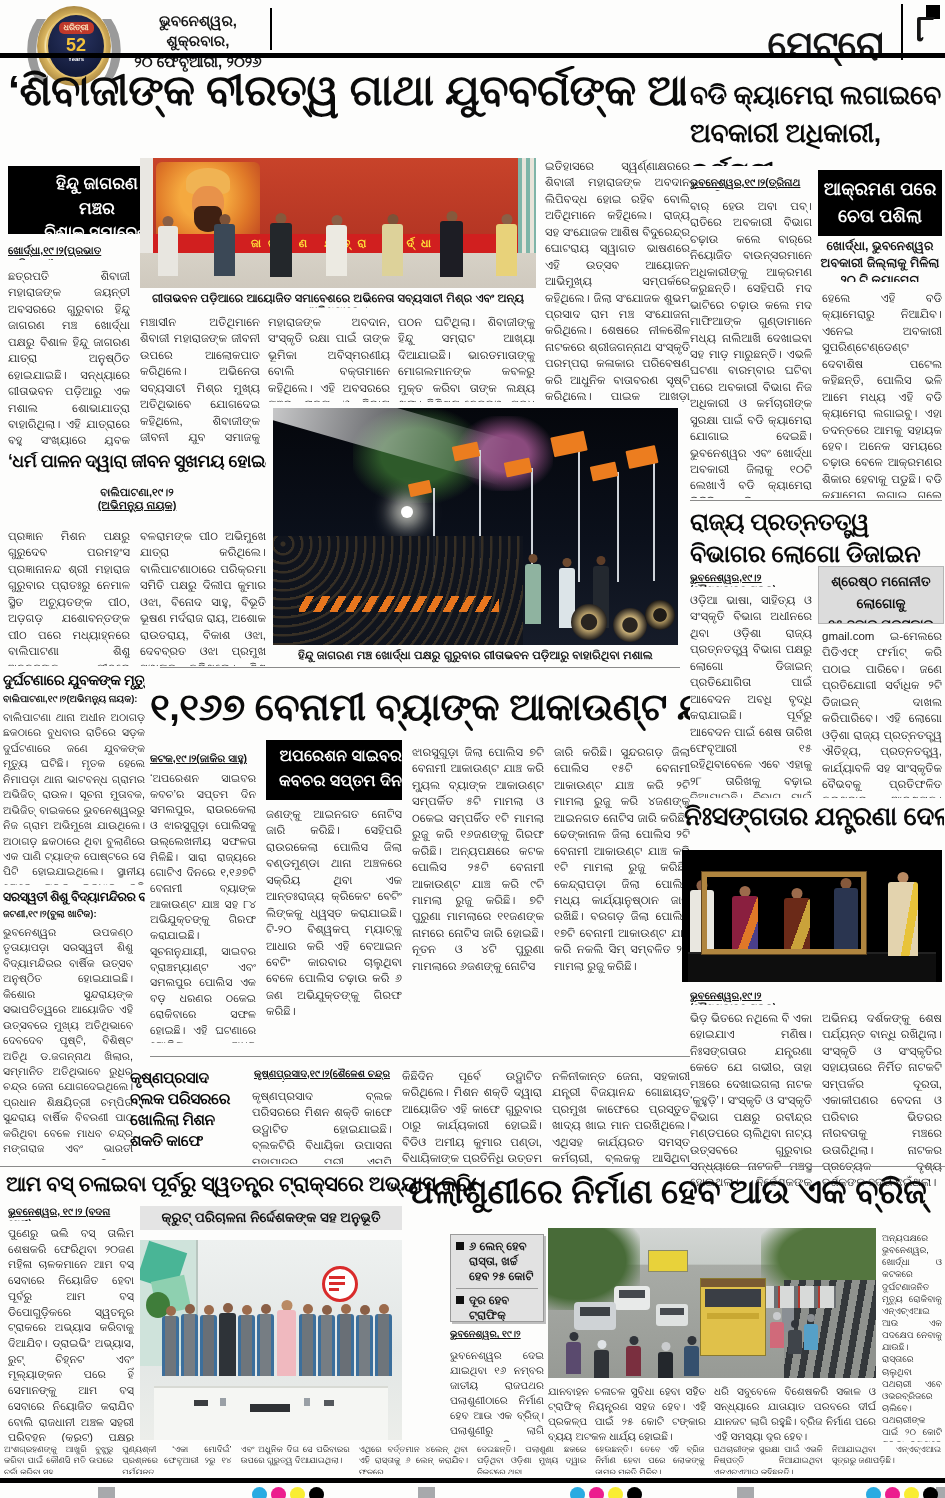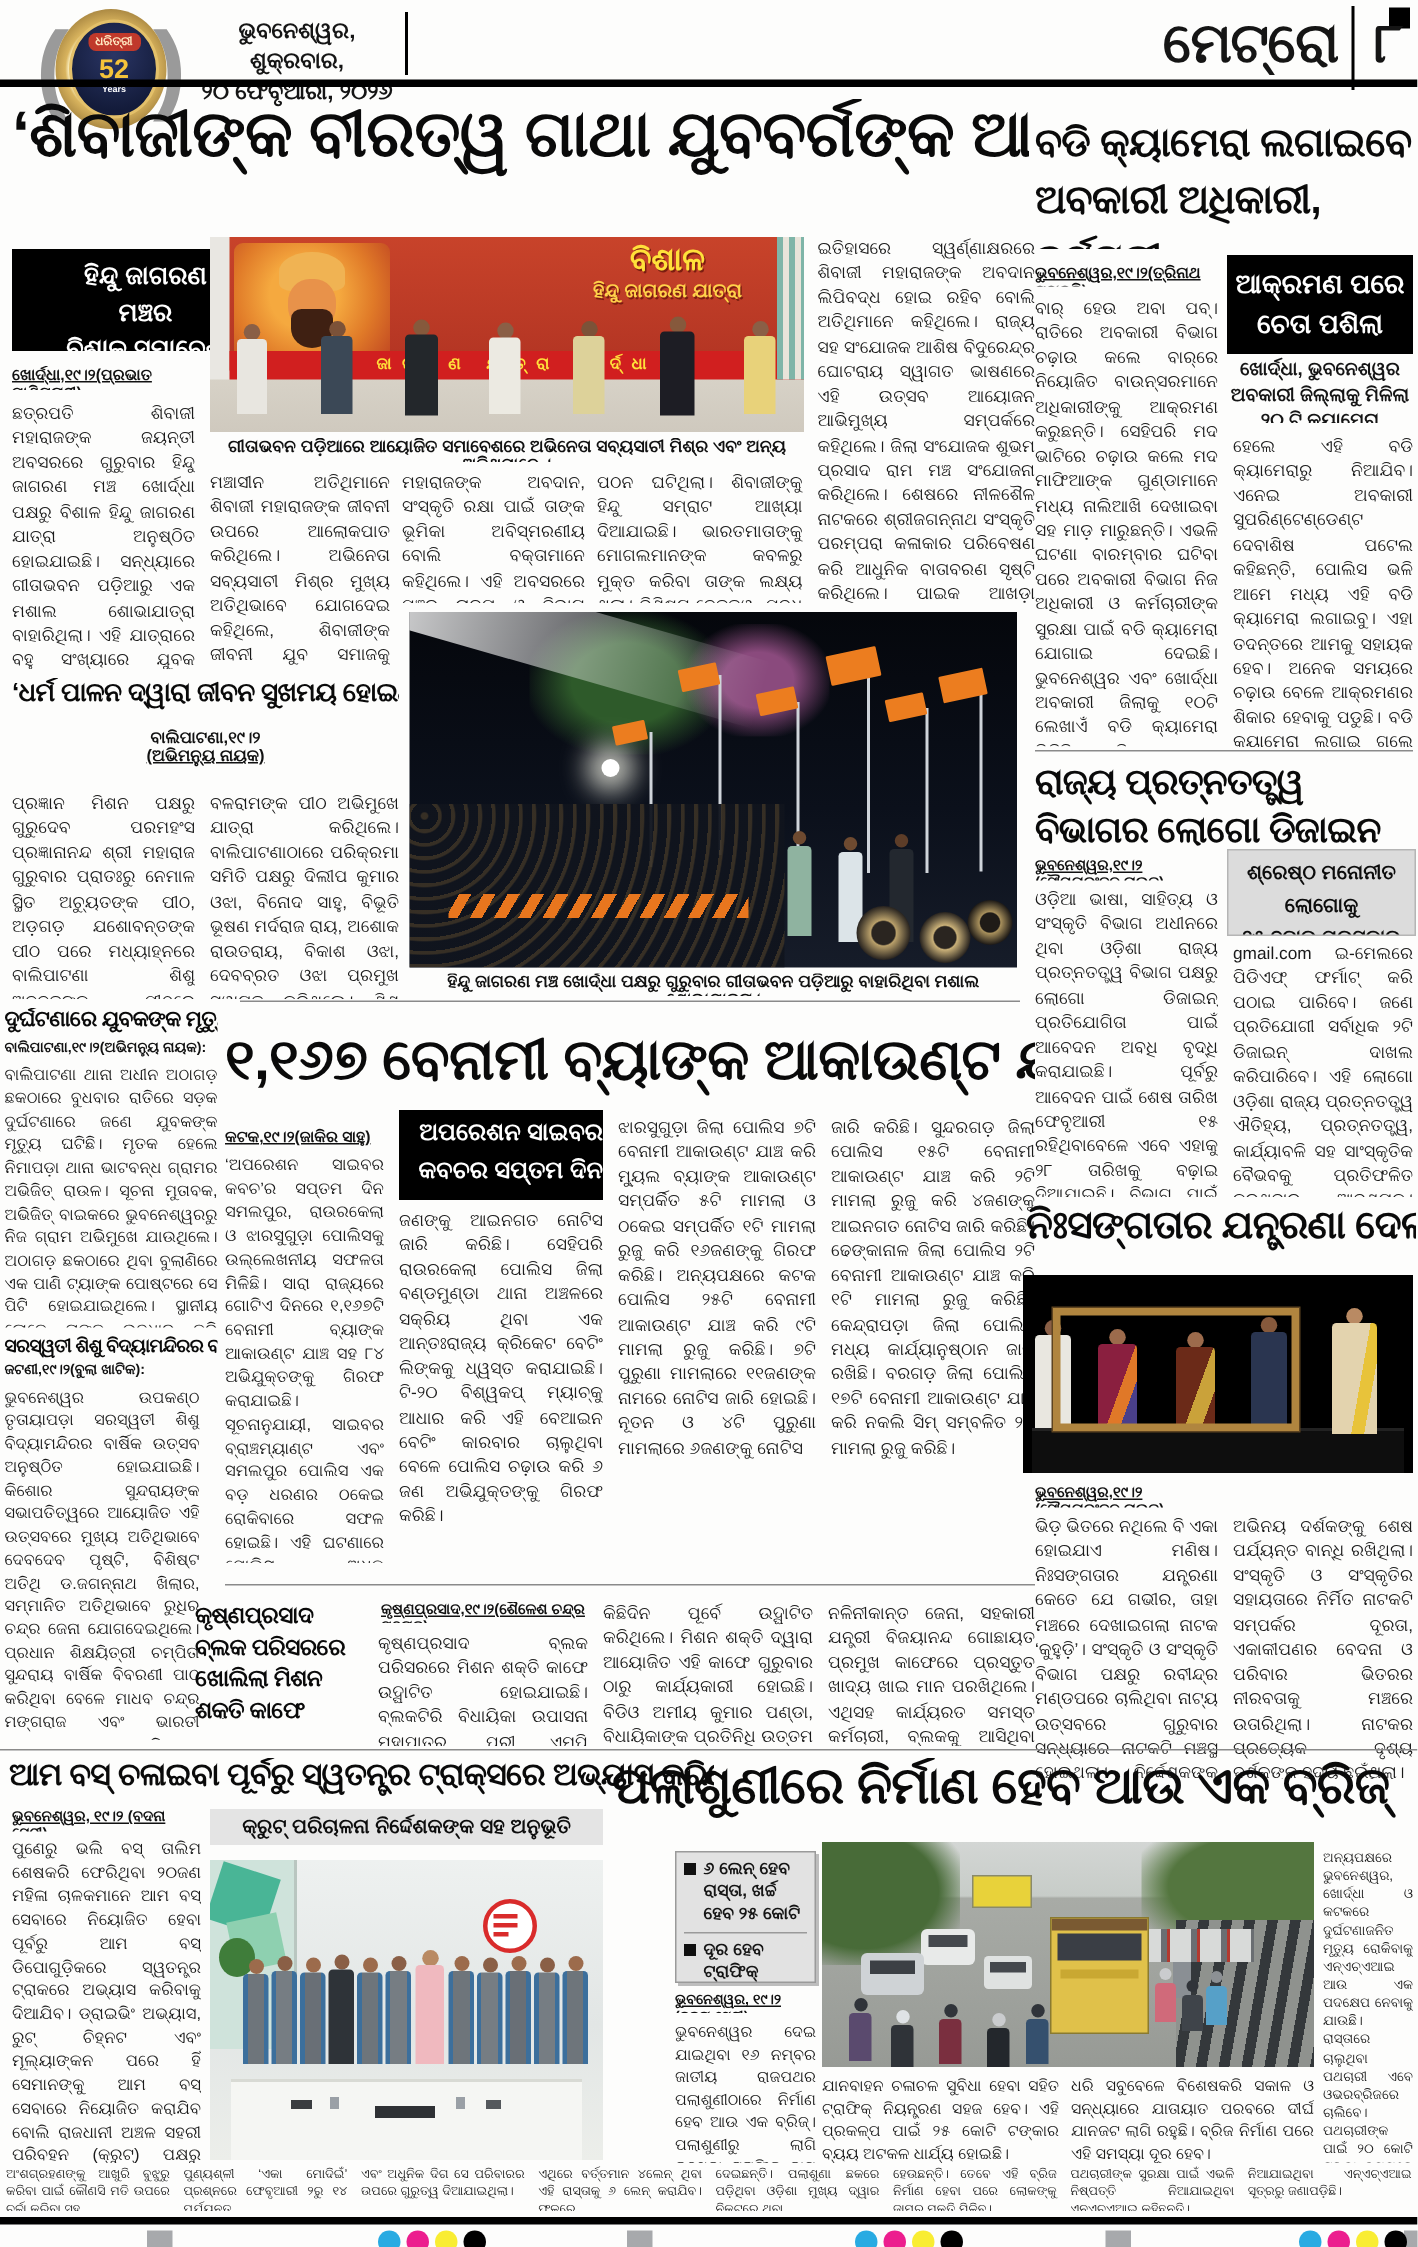--- a/index.html
+++ b/index.html
@@ -47,44 +47,40 @@
       <div style="color:#fff;font-size:6px;font-weight:bold;">Years</div>
     </div>
   </div>
 
   <div class="abs mast-date" style="left:128px;top:11px;width:140px;">
     <div>ଭୁବନେଶ୍ୱର, ଶୁକ୍ରବାର,</div>
     <div>୨୦ ଫେବୃଆରୀ, ୨୦୨୬</div>
   </div>
   <div class="abs rule" style="left:270px;top:8px;width:2px;height:42px;"></div>
 
-  <div class="abs sect" style="left:760px;top:8px;width:132px;text-align:right;">ମେଟ୍ରୋ</div>
+  <div class="abs sect" style="left:760px;top:24px;width:132px;text-align:center;">ମେଟ୍ରୋ</div>
   <div class="abs rule" style="left:901px;top:4px;width:2px;height:56px;"></div>
   <div class="abs sect" style="left:909px;top:8px;width:32px;text-align:center;">୮</div>
 
   <div class="abs rule" style="left:0;top:53px;width:945px;height:5px;"></div>
 </div>
 
 <div class="abs hl" style="left:8px;top:66px;width:678px;height:72px;font-size:43px;white-space:nowrap;">‘ଶିବାଜୀଙ୍କ ବୀରତ୍ୱ ଗାଥା ଯୁବବର୍ଗଙ୍କ ଆଦର୍ଶ ହେଉ’</div>
 
 <div class="abs kbox" style="left:8px;top:166px;width:122px;height:62px;font-size:17px;line-height:1.45;padding-top:6px;padding-left:28px;">ହିନ୍ଦୁ ଜାଗରଣ ମଞ୍ଚର
 ବିଶାଳ ସମାବେଶ</div>
 <div class="abs dl" style="left:8px;top:244px;width:124px;height:16px;font-size:10.5px;">ଖୋର୍ଦ୍ଧା,୧୯।୨(ପ୍ରଭାତ ପାଣିଗ୍ରାହୀ)</div>
 <div class="abs jt" style="left:8px;top:268px;width:122px;height:178px;">ଛତ୍ରପତି ଶିବାଜୀ ମହାରାଜଙ୍କ ଜୟନ୍ତୀ ଅବସରରେ ଗୁରୁବାର ହିନ୍ଦୁ ଜାଗରଣ ମଞ୍ଚ ଖୋର୍ଦ୍ଧା ପକ୍ଷରୁ ବିଶାଳ ହିନ୍ଦୁ ଜାଗରଣ ଯାତ୍ରା ଅନୁଷ୍ଠିତ ହୋଇଯାଇଛି। ସନ୍ଧ୍ୟାରେ ଗୀତାଭବନ ପଡ଼ିଆରୁ ଏକ ମଶାଲ ଶୋଭାଯାତ୍ରା ବାହାରିଥିଲା। ଏହି ଯାତ୍ରାରେ ବହୁ ସଂଖ୍ୟାରେ ଯୁବକ ଯୋଗଦେଇ ଶୋଭାଯାତ୍ରାକୁ ଆକର୍ଷଣୀୟ କରିଥିଲେ। ପାଇକ ଆଖଡ଼ା, ଘୋଡ଼ା ନାଚ, ରଣପା ସହ ଶୋଭାଯାତ୍ରା ସହରର ପ୍ରମୁଖ ରାସ୍ତା ପରିକ୍ରମା କରି ଦେଶଧାରଣ କରିଥିବା ଜଣେ ଯୁବକ</div>
 
 <div class="ph" style="left:140px;top:158px;width:396px;height:130px;background:linear-gradient(180deg,#c8432a 0%,#b23423 68%,#d8d3c8 69%,#cfc9be 100%);">
   <div class="abs" style="left:0;top:0;width:13px;height:95px;background:#e9e7e2;"></div>
   <div class="abs" style="left:16px;top:4px;width:104px;height:86px;background:radial-gradient(circle at 45% 40%,#f5a93f 0 30%,#e07a28 60%,#b93a20 100%);border-radius:6px;">
     <div class="abs" style="left:30px;top:6px;width:44px;height:26px;background:#f0b353;border-radius:50% 50% 20% 20%;"></div>
     <div class="abs" style="left:36px;top:24px;width:32px;height:34px;background:#e8924a;border-radius:45%;"></div>
     <div class="abs" style="left:38px;top:44px;width:28px;height:26px;background:#3f2012;border-radius:30% 30% 60% 60%;"></div>
-  </div>
-  <div class="abs" style="left:225px;top:4px;width:160px;height:62px;text-align:center;">
-    <div style="color:#ffe13a;font-weight:bold;font-size:21px;text-shadow:1px 1px 0 #7a1d10;">ବିଶାଳ</div>
-    <div style="color:#ffd24a;font-weight:bold;font-size:13px;text-shadow:1px 1px 0 #7a1d10;">ହିନ୍ଦୁ ଜାଗରଣ ଯାତ୍ରା</div>
   </div>
   <div class="abs" style="left:13px;top:76px;width:383px;height:19px;background:#d11f1f;color:#ffe13a;font-weight:bold;font-size:11px;letter-spacing:7px;text-align:center;line-height:19px;white-space:nowrap;">
     <span>ଜାଗରଣ ଯାତ୍ରା ଖୋର୍ଦ୍ଧା</span>
   </div>
   <div class="abs" style="right:0;top:0;width:18px;height:95px;background:repeating-linear-gradient(90deg,#7fb5a8 0 4px,#e8e4da 4px 8px);"></div>
 
   <div class="person" style="left:18px;top:58px;width:20px;height:60px;">
       <div class="head" style="background:#8a5f46;"></div>
       <div class="torso" style="background:#e8e6e0;"></div>
     </div>

